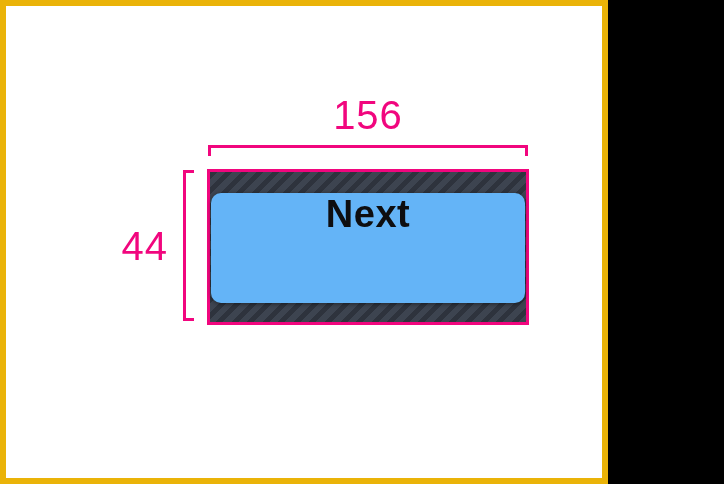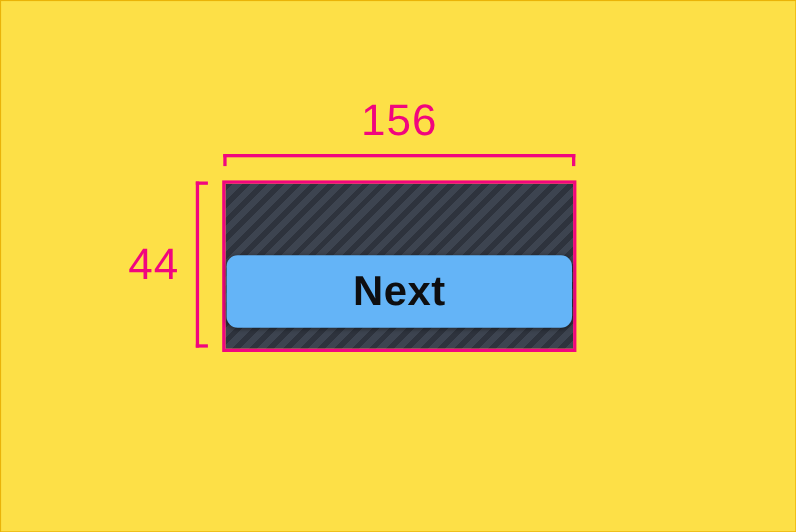--- a/index.html
+++ b/index.html
@@ -3,25 +3,25 @@
 <meta charset="utf-8">
 <style>
   html, body {
     margin: 0;
     padding: 0;
     background: #000;
     font-family: "Liberation Sans", sans-serif;
   }
   .figure-frame {
     position: relative;
-    width: 724px;
+    width: 608px;
     height: 484px;
     box-sizing: border-box;
-    background: #fde047;
-    border: 1px solid #eab308;
+    background: #ffffff;
+    border: 6px solid #eab308;
     overflow: hidden;
   }
   
   .dim-label {
     position: absolute;
     color: #F1067E;
     font-size: 40px;
     font-weight: 400;
     letter-spacing: 1px;
   }
@@ -81,26 +81,25 @@
   .next-button {
     position: absolute;
     left: 1px;
     right: 1px;
     top: 21px;
     bottom: 19px;
     background: #64B4F7;
     border: none;
     border-radius: 10px;
     display: flex;
-    align-items: center;
+    align-items: flex-start;
     justify-content: center;
     box-shadow: 0 1px 4px rgba(0,0,0,0.45);
     cursor: pointer;
     padding: 0;
-    margin-top: 44px;
   }
   .next-button span {
     color: #0E0E10;
     font-size: 38px;
     font-weight: 600;
     letter-spacing: 0.5px;
     font-family: "Liberation Sans", sans-serif;
   }
 </style>
 </head>

